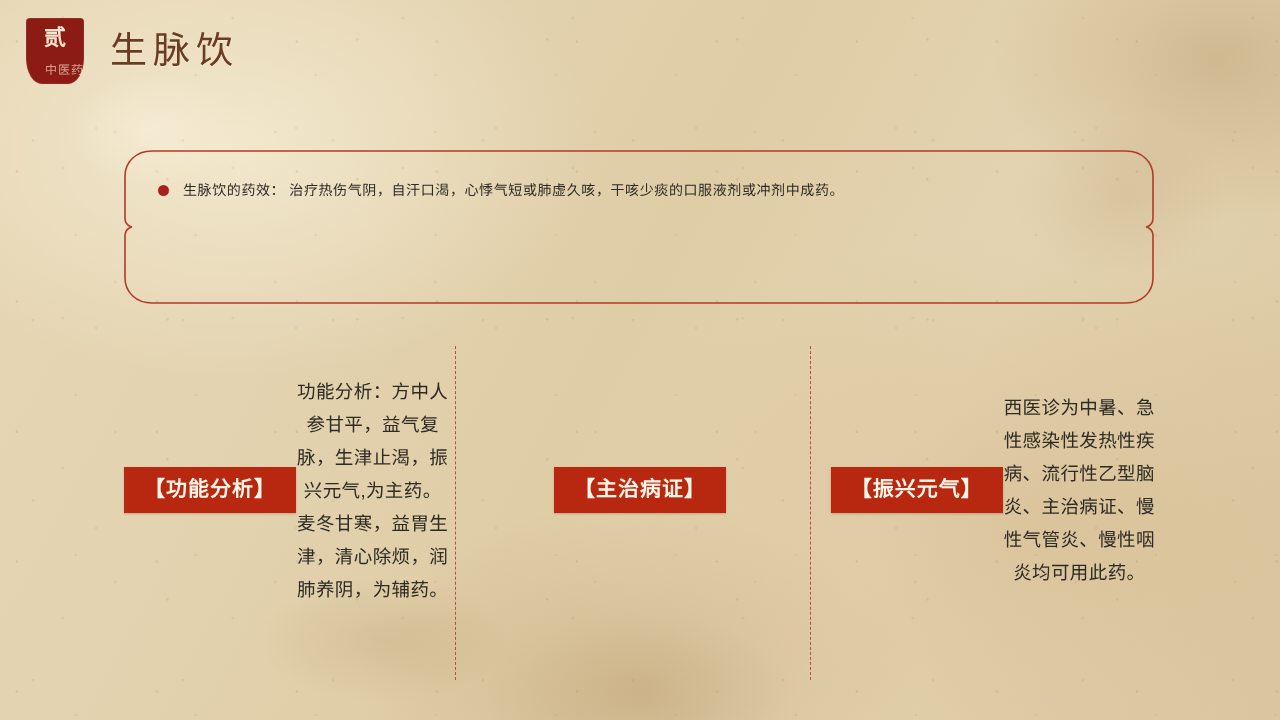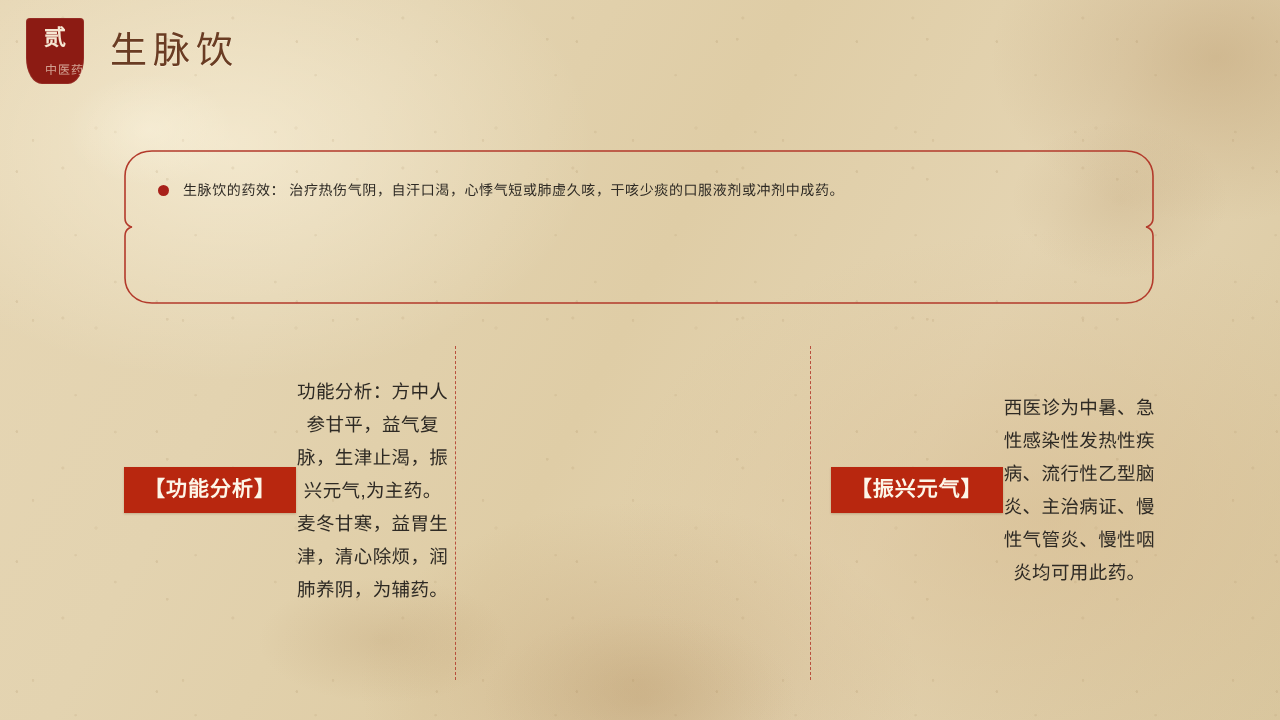--- a/index.html
+++ b/index.html
@@ -237,20 +237,21 @@
   <div class="columns">
     <div class="col-divider d1"></div>
     <div class="col-divider d2"></div>
 
     <div class="column">
       <div class="col-title">【功能分析】</div>
       <div class="col-body">功能分析：方中人参甘平，益气复脉，生津止渴，振兴元气,为主药。麦冬甘寒，益胃生津，清心除烦，润肺养阴，为辅药。</div>
     </div>
 
     <div class="column">
+      <div class="col-title">【主治病证】</div>
     </div>
 
     <div class="column">
       <div class="col-title">【振兴元气】</div>
       <div class="col-body">西医诊为中暑、急性感染性发热性疾病、流行性乙型脑炎、主治病证、慢性气管炎、慢性咽炎均可用此药。</div>
     </div>
   </div>
 
 </div>
 

